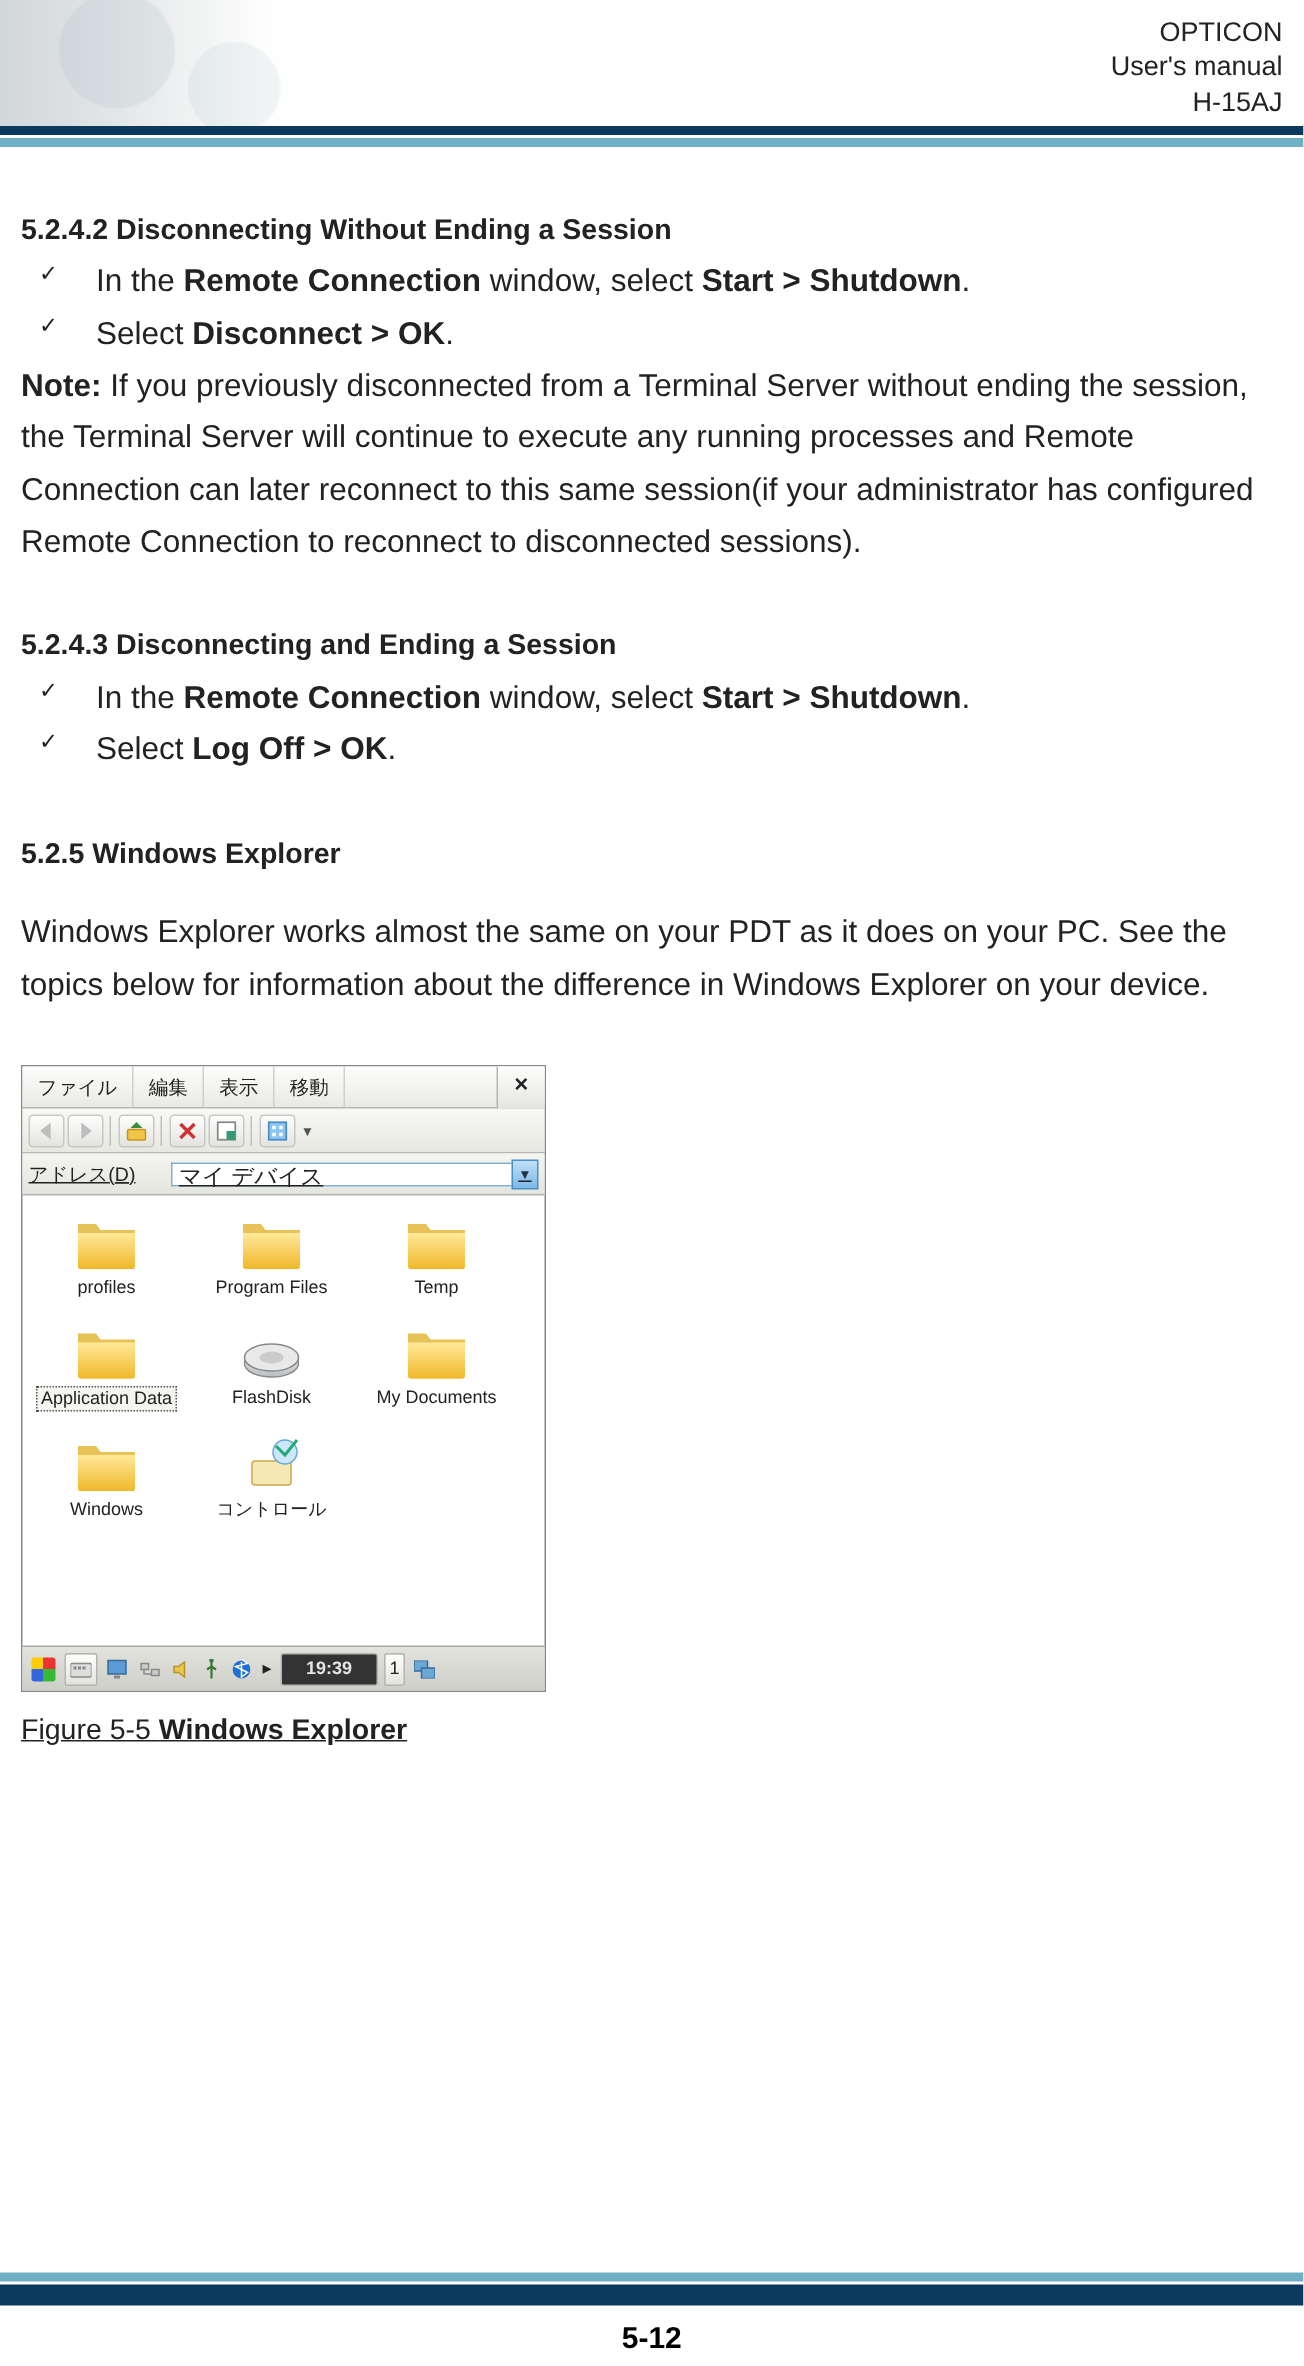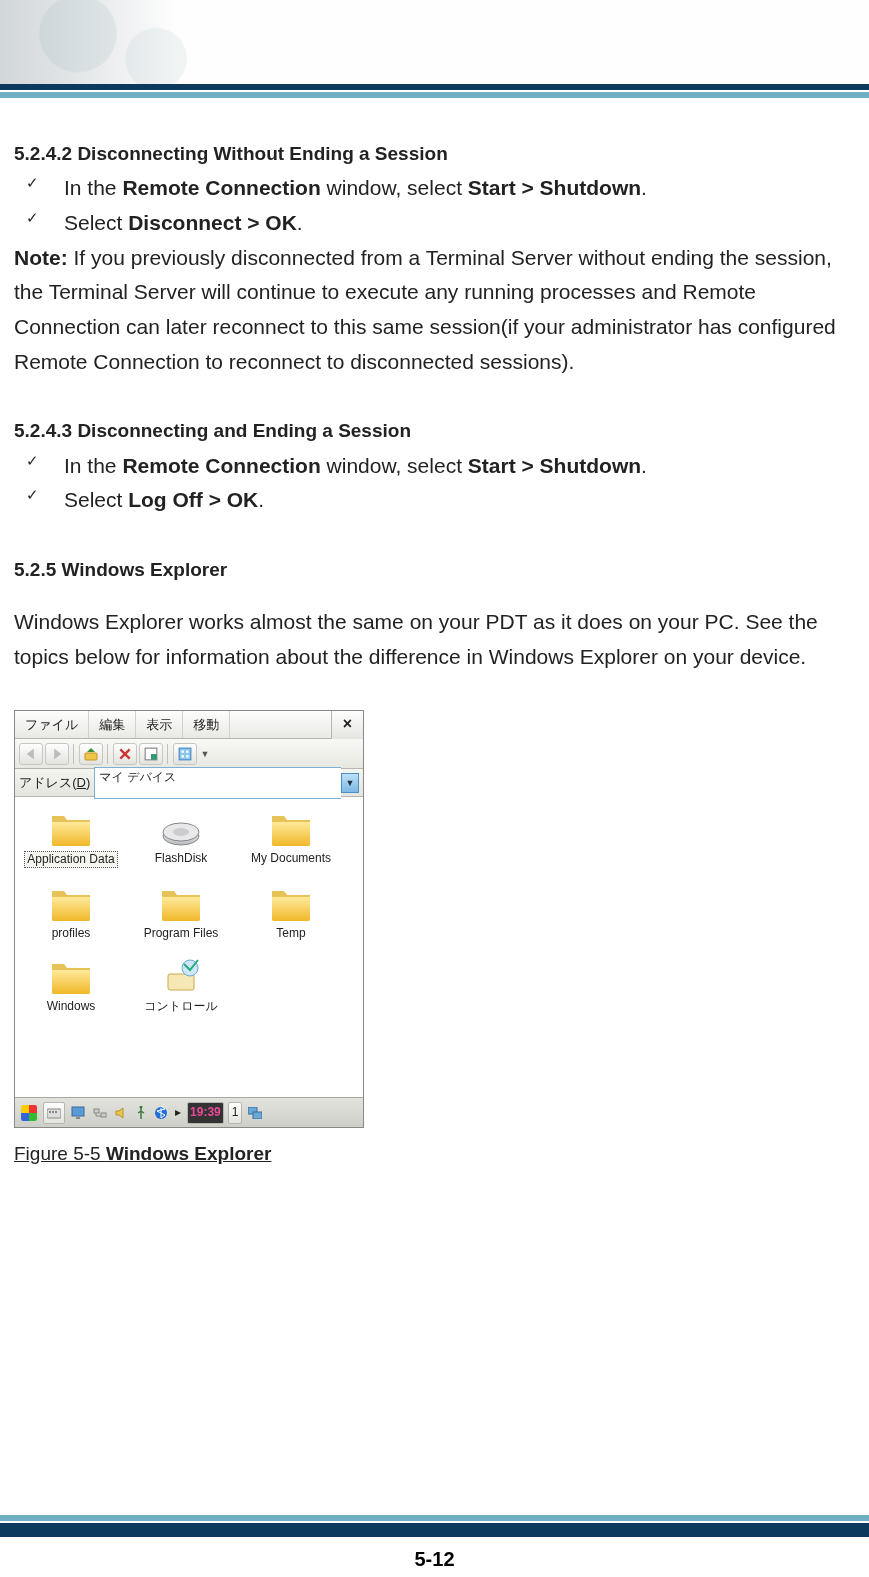--- a/index.html
+++ b/index.html
@@ -124,32 +124,34 @@
   .tb-btn svg { width: 14px; height: 14px; }
   .tb-caret { width: 12px; text-align: center; color: #555; font-size: 9px; }
   .addrbar {
     display: flex;
     align-items: center;
     background: linear-gradient(#f5f5f0,#e5e5df);
     border-bottom: 1px solid #b5b5b5;
     height: 28px;
     padding: 0 4px;
     font-size: 13px;
+    text-decoration: underline;
   }
   .addrbar .lbl { margin-right: 4px; }
   .addrbar .underline { text-decoration: underline; }
   .addr-field {
     flex: 1;
     background: #fff;
     border: 1px solid #7eb0d6;
     border-right: none;
-    height: 32px;
+    height: 16px;
     padding: 0 4px;
     line-height: 18px;
-    font-size: 12px;
+    font-size: 15px;
+    margin-left: 20px;
   }
   .addr-drop {
     width: 18px; height: 20px;
     background: linear-gradient(#bfe0f7,#7bb9e6);
     border: 1px solid #4b8fc3;
     font-size: 9px;
     text-align: center;
     line-height: 18px;
     color: #234;
   }
@@ -181,21 +183,21 @@
     align-items: center;
     height: 30px;
     background: linear-gradient(#e3e3dd,#cfcfc9);
     border-top: 1px solid #a8a8a2;
     padding: 0 4px;
     gap: 4px;
     font-size: 12px;
   }
   .taskbar .seg { height: 22px; display: flex; align-items: center; justify-content: center; padding: 0 3px; border: 1px solid #b6b6b0; border-radius: 2px; background: linear-gradient(#fdfdfb,#e4e4de); }
   .taskbar .seg.flat { border: none; background: none; padding: 0 2px; }
-  .taskbar .clock { background: #333; color: #ec4899; font-weight: bold; padding: 0 2px; }
+  .taskbar .clock { background: #333; color: #e5e5e5; font-weight: bold; padding: 0 16px; }
   .flag {
     width: 16px; height: 16px;
     background:
       conic-gradient(from 0deg, #e33 0 25%, #3b3 0 50%, #36d 0 75%, #fc0 0 100%);
     border-radius: 2px;
   }
   
   .bottom-band {
     position: absolute;
     left: 0; right: 0; bottom: 40px;
@@ -226,20 +228,25 @@
     </linearGradient>
     <linearGradient id="gradDisk" x1="0" y1="0" x2="0" y2="1">
       <stop offset="0" stop-color="#f4f4f6"></stop>
       <stop offset="1" stop-color="#b9bdc3"></stop>
     </linearGradient>
   </defs>
 </svg>
 
 <div class="top-band">
   <div class="top-band-texture"></div>
+  <div class="hdr-right">
+    <div>OPTICON</div>
+    <div>User's manual</div>
+    <div>H-15AJ</div>
+  </div>
 </div>
 
 <div class="content">
 
   <h3>
     <span>5.2.4.2</span>
     <span> </span>
     <span>Disconnecting Without Ending a Session</span>
   </h3>
   <ul class="check">
@@ -332,69 +339,69 @@
     </div>
     <div class="filearea">
       <div class="row">
         <div class="cell">
           <div class="iconwrap">
             <svg viewBox="0 0 42 38">
                 <path class="folder-back" d="M2 6h12l3 4h23v24a2 2 0 0 1-2 2H4a2 2 0 0 1-2-2z"></path>
                 <path class="folder-front" d="M2 12h38v22a2 2 0 0 1-2 2H4a2 2 0 0 1-2-2z"></path>
               </svg>
           </div>
+          <span class="lab">profiles</span>
+        </div>
+        <div class="cell">
+          <div class="iconwrap">
+            <svg viewBox="0 0 42 38">
+                <path class="folder-back" d="M2 6h12l3 4h23v24a2 2 0 0 1-2 2H4a2 2 0 0 1-2-2z"></path>
+                <path class="folder-front" d="M2 12h38v22a2 2 0 0 1-2 2H4a2 2 0 0 1-2-2z"></path>
+              </svg>
+          </div>
+          <span class="lab">Program Files</span>
+        </div>
+        <div class="cell">
+          <div class="iconwrap">
+            <svg viewBox="0 0 42 38">
+                <path class="folder-back" d="M2 6h12l3 4h23v24a2 2 0 0 1-2 2H4a2 2 0 0 1-2-2z"></path>
+                <path class="folder-front" d="M2 12h38v22a2 2 0 0 1-2 2H4a2 2 0 0 1-2-2z"></path>
+              </svg>
+          </div>
+          <span class="lab">Temp</span>
+        </div>
+      </div>
+      <div class="row">
+        <div class="cell">
+          <div class="iconwrap">
+            <svg viewBox="0 0 42 38">
+                <path class="folder-back" d="M2 6h12l3 4h23v24a2 2 0 0 1-2 2H4a2 2 0 0 1-2-2z"></path>
+                <path class="folder-front" d="M2 12h38v22a2 2 0 0 1-2 2H4a2 2 0 0 1-2-2z"></path>
+              </svg>
+          </div>
           <span class="lab sel">Application Data</span>
         </div>
         <div class="cell">
           <div class="iconwrap">
             <svg viewBox="0 0 42 38">
                 <ellipse class="disk-body" cx="21" cy="26" rx="18" ry="9"></ellipse>
                 <ellipse cx="21" cy="22" rx="18" ry="9" fill="#e9e9ec" stroke="#888"></ellipse>
                 <ellipse cx="21" cy="22" rx="8" ry="4" fill="#ccc"></ellipse>
               </svg>
           </div>
           <span class="lab">FlashDisk</span>
         </div>
         <div class="cell">
           <div class="iconwrap">
             <svg viewBox="0 0 42 38">
                 <path class="folder-back" d="M2 6h12l3 4h23v24a2 2 0 0 1-2 2H4a2 2 0 0 1-2-2z"></path>
                 <path class="folder-front" d="M2 12h38v22a2 2 0 0 1-2 2H4a2 2 0 0 1-2-2z"></path>
               </svg>
           </div>
           <span class="lab">My Documents</span>
-        </div>
-      </div>
-      <div class="row">
-        <div class="cell">
-          <div class="iconwrap">
-            <svg viewBox="0 0 42 38">
-                <path class="folder-back" d="M2 6h12l3 4h23v24a2 2 0 0 1-2 2H4a2 2 0 0 1-2-2z"></path>
-                <path class="folder-front" d="M2 12h38v22a2 2 0 0 1-2 2H4a2 2 0 0 1-2-2z"></path>
-              </svg>
-          </div>
-          <span class="lab">profiles</span>
-        </div>
-        <div class="cell">
-          <div class="iconwrap">
-            <svg viewBox="0 0 42 38">
-                <path class="folder-back" d="M2 6h12l3 4h23v24a2 2 0 0 1-2 2H4a2 2 0 0 1-2-2z"></path>
-                <path class="folder-front" d="M2 12h38v22a2 2 0 0 1-2 2H4a2 2 0 0 1-2-2z"></path>
-              </svg>
-          </div>
-          <span class="lab">Program Files</span>
-        </div>
-        <div class="cell">
-          <div class="iconwrap">
-            <svg viewBox="0 0 42 38">
-                <path class="folder-back" d="M2 6h12l3 4h23v24a2 2 0 0 1-2 2H4a2 2 0 0 1-2-2z"></path>
-                <path class="folder-front" d="M2 12h38v22a2 2 0 0 1-2 2H4a2 2 0 0 1-2-2z"></path>
-              </svg>
-          </div>
-          <span class="lab">Temp</span>
         </div>
       </div>
       <div class="row">
         <div class="cell">
           <div class="iconwrap">
             <svg viewBox="0 0 42 38">
                 <path class="folder-back" d="M2 6h12l3 4h23v24a2 2 0 0 1-2 2H4a2 2 0 0 1-2-2z"></path>
                 <path class="folder-front" d="M2 12h38v22a2 2 0 0 1-2 2H4a2 2 0 0 1-2-2z"></path>
               </svg>
           </div>

